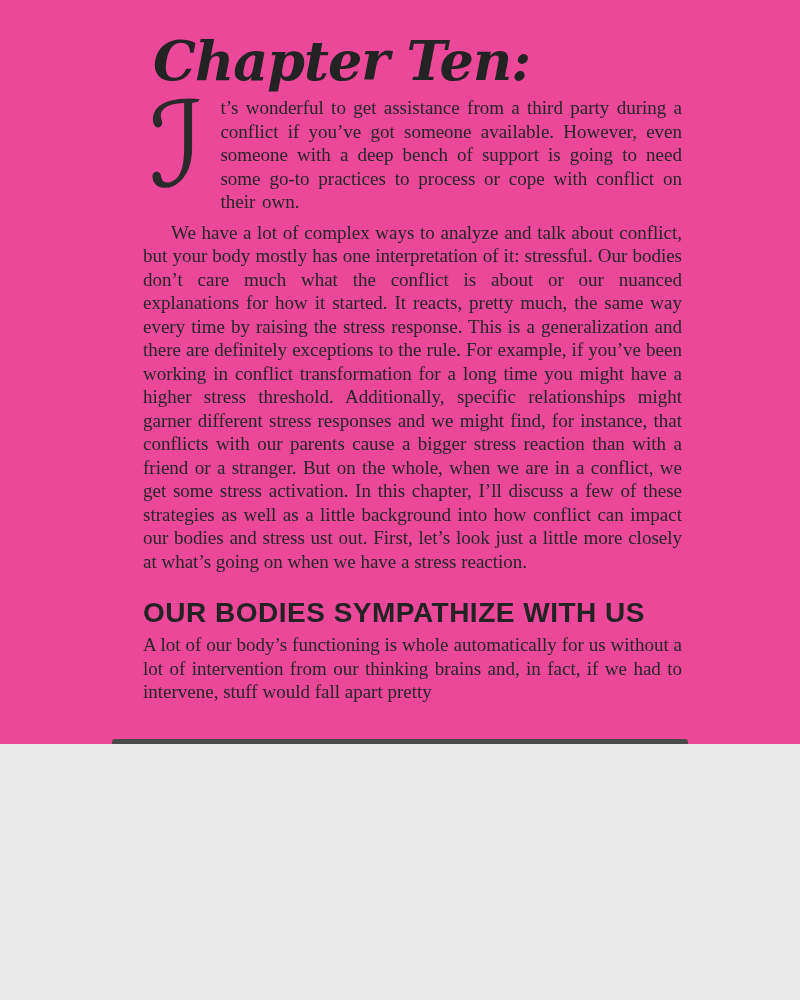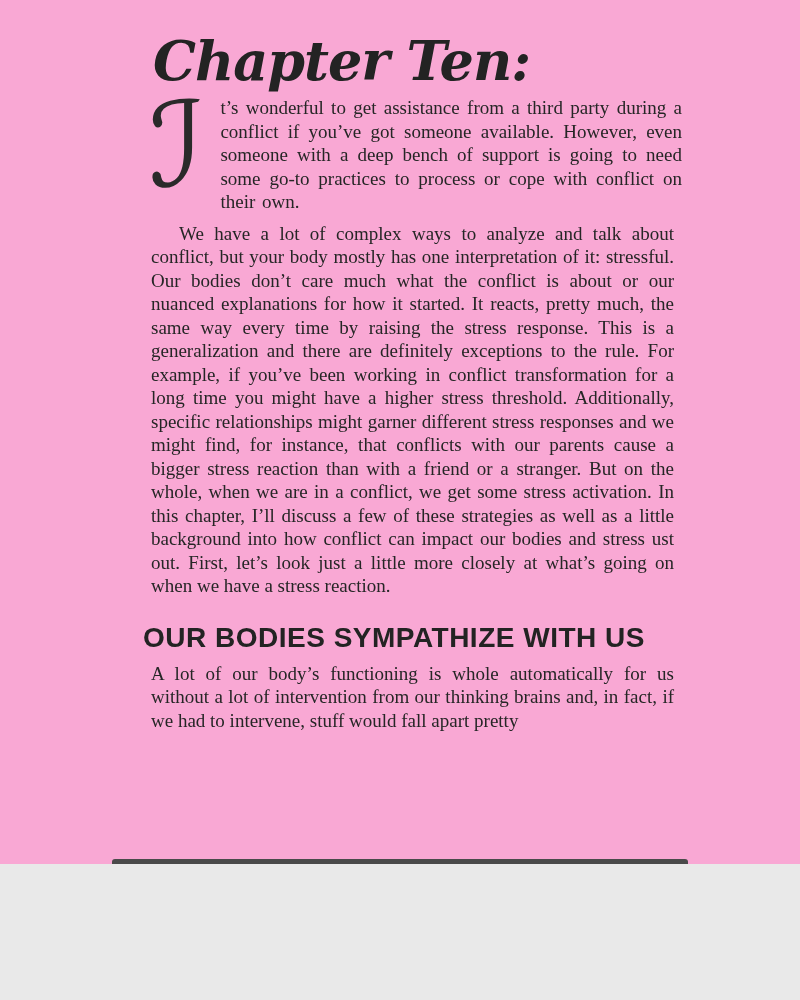--- a/index.html
+++ b/index.html
@@ -1,21 +1,21 @@
 <!DOCTYPE html>
 <html><head>
 <meta charset="utf-8">
 <style>
   html, body { margin: 0; padding: 0; background: #e9e9e9; }
   .page {
     position: relative;
     width: 800px;
-    height: 864px;
+    height: 744px;
     margin: 0 auto;
-    background: #f9a8d4;
+    background: #ec4899;
     overflow: hidden;
     box-sizing: border-box;
     padding: 30px 118px 0 143px;
     font-family: "Liberation Serif", serif;
     color: #262626;
   }
 
   
   .script-heading {
     font-family: "DejaVu Serif", serif;
@@ -53,21 +53,21 @@
   .drop-cap {
     float: left;
     font-family: "DejaVu Sans", "DejaVu Serif", serif;
     font-size: 118px;
     line-height: 90px;
     height: 92px;
     margin: 4px 16px 0 6px;
     color: #2a2a2a;
   }
   .body-para {
-    margin: 8px;
+    margin: 0;
     text-align: justify;
     font-size: 19px;
     line-height: 23.5px;
   }
   .body-para.indent { text-indent: 28px; }
 
   
   .section-heading {
     font-family: "Liberation Sans", sans-serif;
     font-weight: bold;

